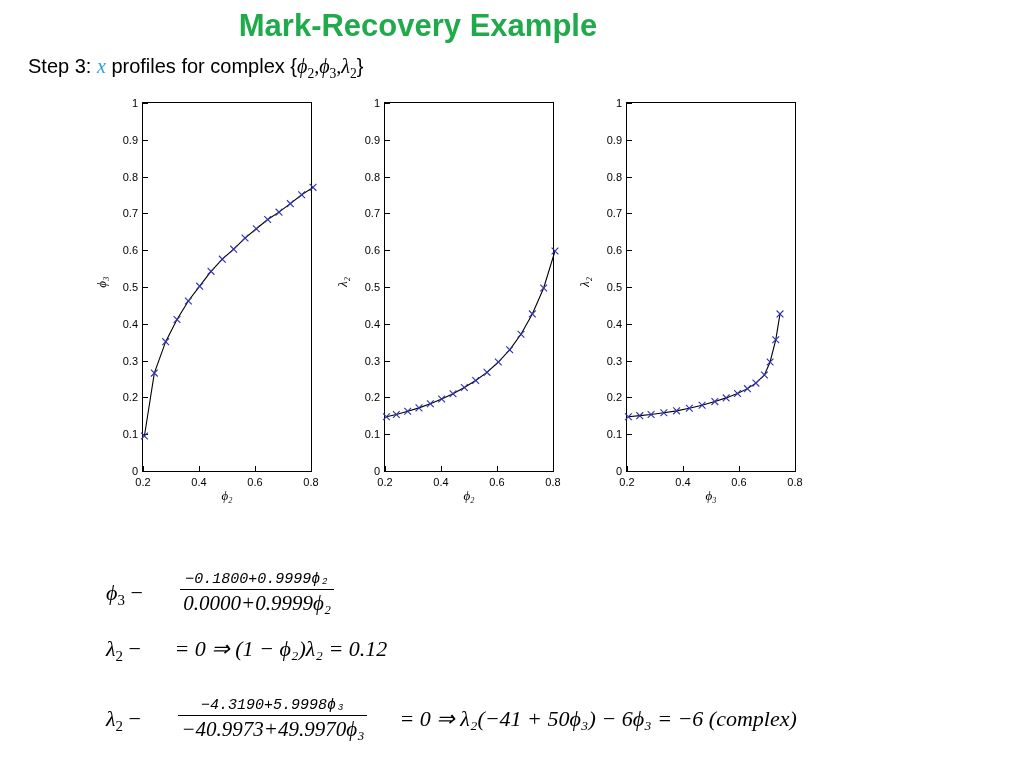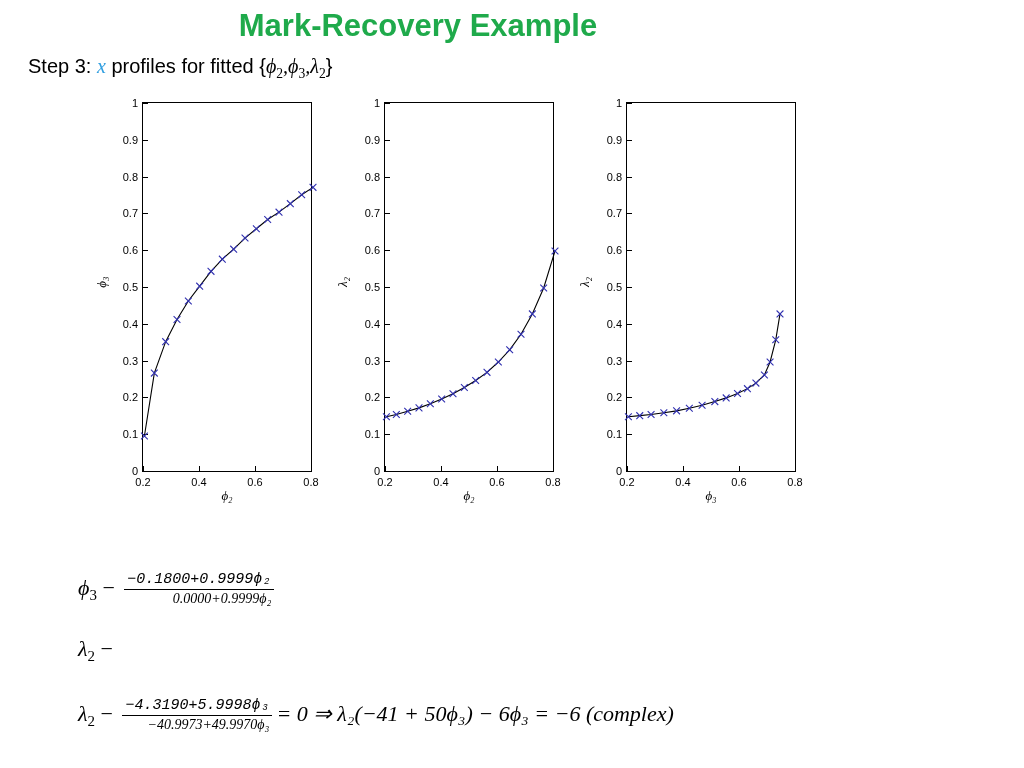--- a/index.html
+++ b/index.html
@@ -157,52 +157,52 @@
   }
   .eq {
     position: absolute;
     font-family: "Liberation Serif", serif;
     font-size: 22px;
     white-space: nowrap;
   }
   .eq1 { top: 572px; left: 78px; }
   .eq2 { top: 636px; left: 78px; }
   .eq3 { top: 698px; left: 78px; }
-  .it { font-style: italic; }
+  .it { font-style: italic; margin-left: 28px; }
   .frac {
     display: inline-block;
     vertical-align: middle;
     text-align: center;
     margin: 0 4px;
     position: relative;
     top: -1px;
   }
   .frac .num {
     display: block;
     font-size: 15px;
     padding: 0 3px 1px 3px;
     border-bottom: 1.2px solid #000;
     font-family: Liberation Mono, monospace;
   }
   .frac .den {
     display: block;
-    font-size: 14px;
+    font-size: 21px;
     padding: 1px 3px 0 3px;
     text-align: right;
   }
 </style>
 </head>
 <body>
 
 <div class="slide">
 
   <div class="title">Mark-Recovery Example</div>
 
   <div class="step3-line">
-    <span>Step 3: </span><span class="blue-x">x</span><span> profiles for fitted {</span><span class="mathit"><span>ϕ</span><sub>2</sub>,<span>ϕ</span><sub>3</sub>,<span>λ</span><sub>2</sub></span><span>}</span>
+    <span>Step 3: </span><span class="blue-x">x</span><span> profiles for complex {</span><span class="mathit"><span>ϕ</span><sub>2</sub>,<span>ϕ</span><sub>3</sub>,<span>λ</span><sub>2</sub></span><span>}</span>
   </div>
 
   <div class="charts">
 
     <div class="chart" style="left:98px">
       <div class="chart-inner">
         <div class="ylabel"><span>ϕ₃</span></div>
         <div class="plotbox">
 
           <div style="position:absolute;left:0;top:0%">
@@ -467,20 +467,20 @@
     </div>
 
   </div>
 
 
   <div class="eq eq1">
     <span class="it"><span>ϕ</span><sub>3</sub></span><span> − </span><span class="frac"><span class="num it">−0.1800+0.9999ϕ₂</span><span class="den it">0.0000+0.9999ϕ₂</span></span>
   </div>
 
   <div class="eq eq2">
-    <span class="it"><span>λ</span><sub>2</sub></span><span> − </span>
+    <span class="it"><span>λ</span><sub>2</sub></span><span> − </span><span class="it">= 0 ⇒ (1 − ϕ₂)λ₂ = 0.12</span>
   </div>
 
   <div class="eq eq3">
     <span class="it"><span>λ</span><sub>2</sub></span><span> − </span><span class="frac"><span class="num it">−4.3190+5.9998ϕ₃</span><span class="den it">−40.9973+49.9970ϕ₃</span></span><span class="it">= 0 ⇒ λ₂(−41 + 50ϕ₃) − 6ϕ₃ = −6 (complex)</span>
   </div>
 
 </div>
 
 </body></html>

